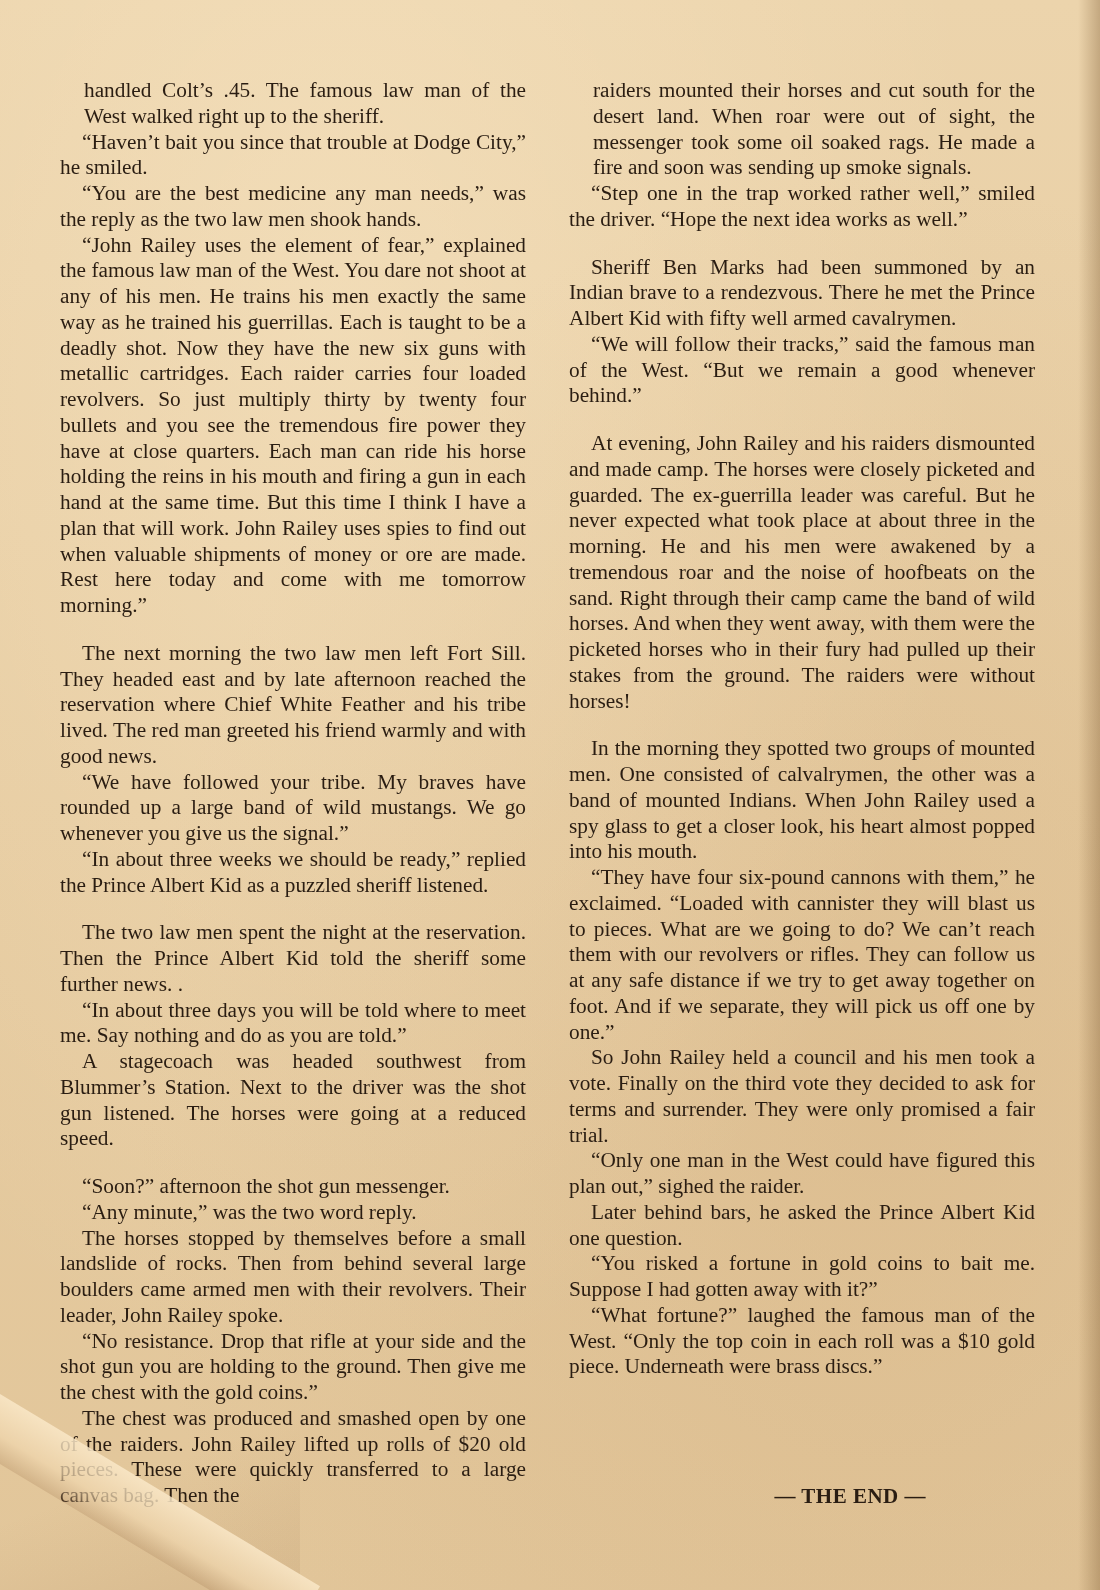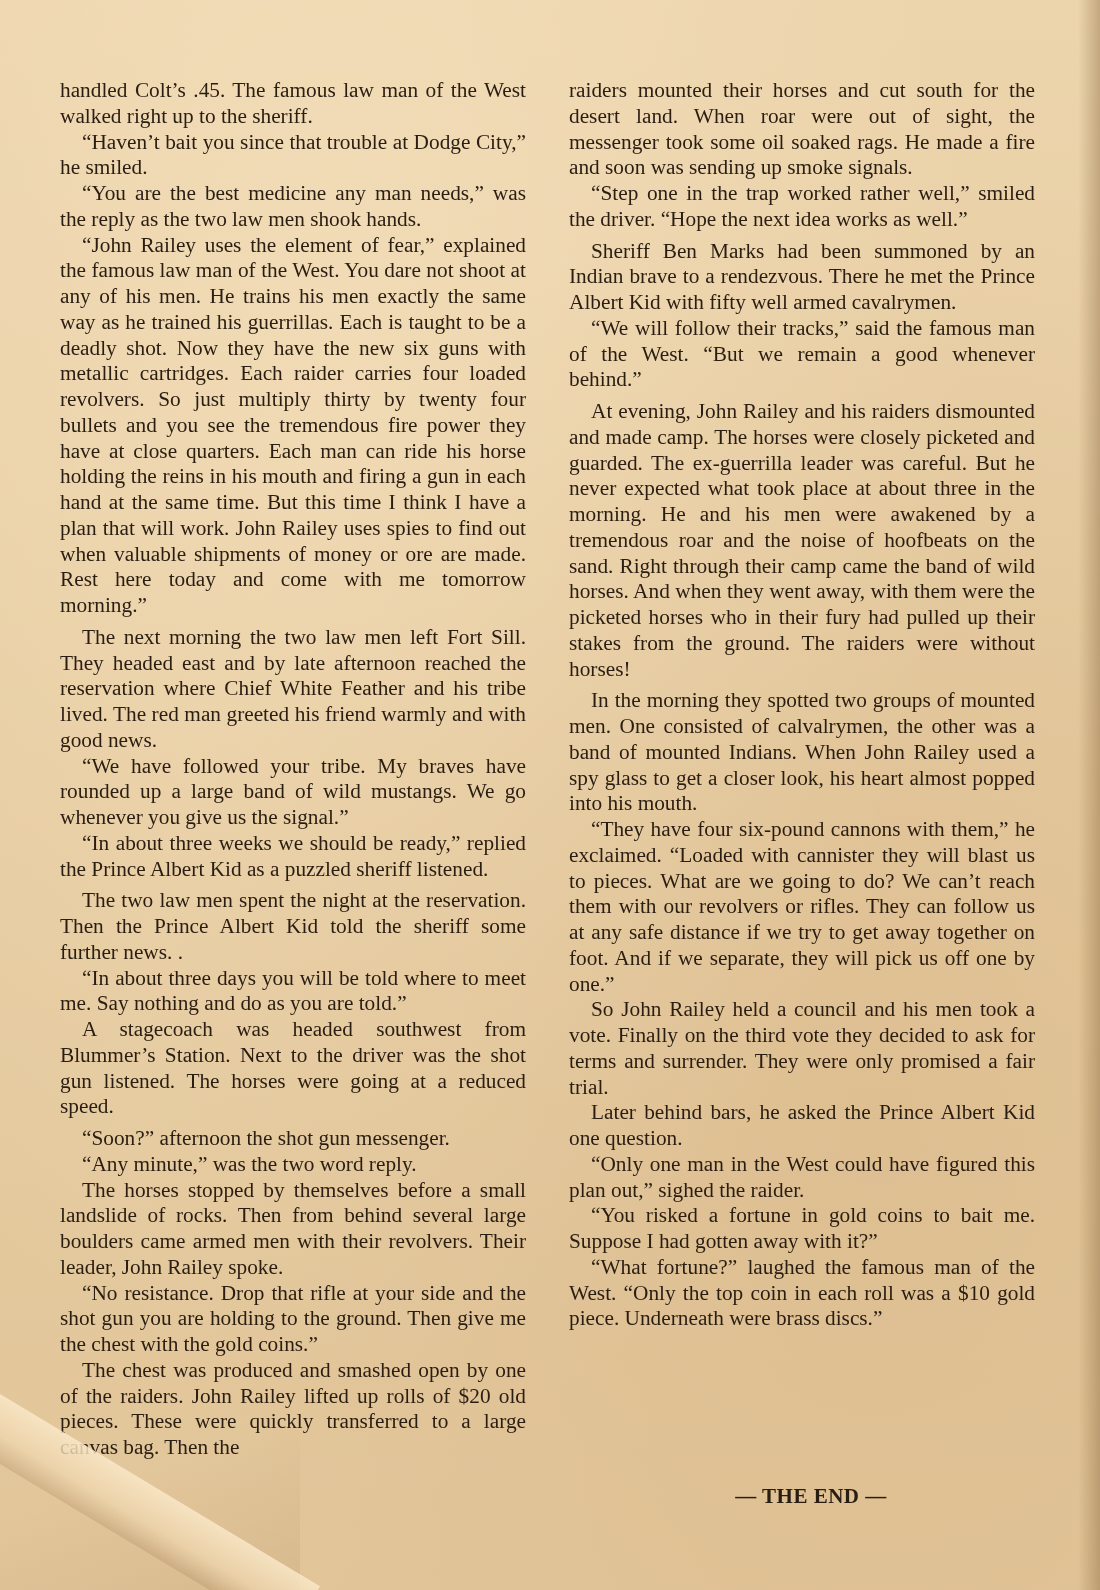--- a/index.html
+++ b/index.html
@@ -31,25 +31,25 @@
       background: linear-gradient(160deg, rgba(0,0,0,0) 40%, rgba(150,110,70,0.15));
     }
     .column {
       position: absolute; top: 78px; width: 466px;
       font-size: 21.3px; line-height: 25.75px;
       text-align: justify; hyphens: manual;
     }
     .col-left { left: 60px; }
     .col-right { left: 569px; }
     .para { margin: 0; text-indent: 22px; }
-    .para.cont { text-indent: 0; }
-    .para.gap { margin-top: 6px; }
+    .para.cont { text-indent: 0; margin-left: 24px; }
+    .para.gap { margin-top: 22px; }
     .the-end {
       position: absolute; top: 1484px; left: 696px; width: 230px;
-      text-align: center; font-weight: bold; font-size: 21px; letter-spacing: 0.5px;
+      text-align: right; font-weight: bold; font-size: 21px; letter-spacing: 0.5px;
     }
   </style>
 </head>
 <body>
 
 <div class="page">
   <div class="right-shadow"></div>
   <div class="fold-under"></div>
 
   <div class="column col-left">
@@ -72,22 +72,22 @@
 
   <div class="column col-right">
     <p class="para cont">raiders mounted their horses and cut south for the desert land. When roar were out of sight, the messenger took some oil soaked rags. He made a fire and soon was sending up smoke signals.</p>
     <p class="para">“Step one in the trap worked rather well,” smiled the driver. “Hope the next idea works as well.”</p>
     <p class="para gap">Sheriff Ben Marks had been summoned by an Indian brave to a rendezvous. There he met the Prince Albert Kid with fifty well armed cavalrymen.</p>
     <p class="para">“We will follow their tracks,” said the famous man of the West. “But we remain a good whenever behind.”</p>
     <p class="para gap">At evening, John Railey and his raiders dismounted and made camp. The horses were closely picketed and guarded. The ex-guerrilla leader was careful. But he never expected what took place at about three in the morning. He and his men were awakened by a tremendous roar and the noise of hoofbeats on the sand. Right through their camp came the band of wild horses. And when they went away, with them were the picketed horses who in their fury had pulled up their stakes from the ground. The raiders were without horses!</p>
     <p class="para gap">In the morning they spotted two groups of mounted men. One consisted of calvalrymen, the other was a band of mounted Indians. When John Railey used a spy glass to get a closer look, his heart almost popped into his mouth.</p>
     <p class="para">“They have four six-pound cannons with them,” he exclaimed. “Loaded with cannister they will blast us to pieces. What are we going to do? We can’t reach them with our revolvers or rifles. They can follow us at any safe distance if we try to get away together on foot. And if we separate, they will pick us off one by one.”</p>
     <p class="para">So John Railey held a council and his men took a vote. Finally on the third vote they decided to ask for terms and surrender. They were only promised a fair trial.</p>
+    <p class="para">“Only one man in the West could have figured this plan out,” sighed the raider.</p>
     <p class="para">Later behind bars, he asked the Prince Albert Kid one question.</p>
-    <p class="para">“Only one man in the West could have figured this plan out,” sighed the raider.</p>
     <p class="para">“You risked a fortune in gold coins to bait me. Suppose I had gotten away with it?”</p>
     <p class="para">“What fortune?” laughed the famous man of the West. “Only the top coin in each roll was a $10 gold piece. Underneath were brass discs.”</p>
   </div>
 
   <div class="the-end">— THE END —</div>
 
   <div class="fold"></div>
 </div>
 
 </body></html>

